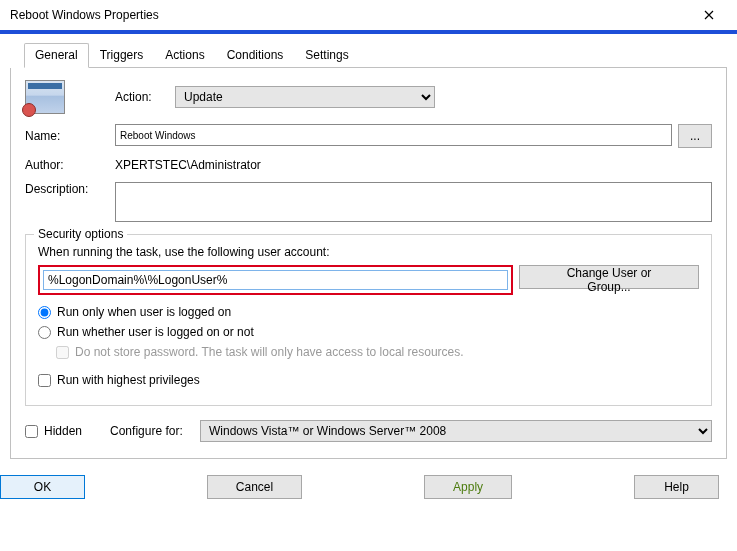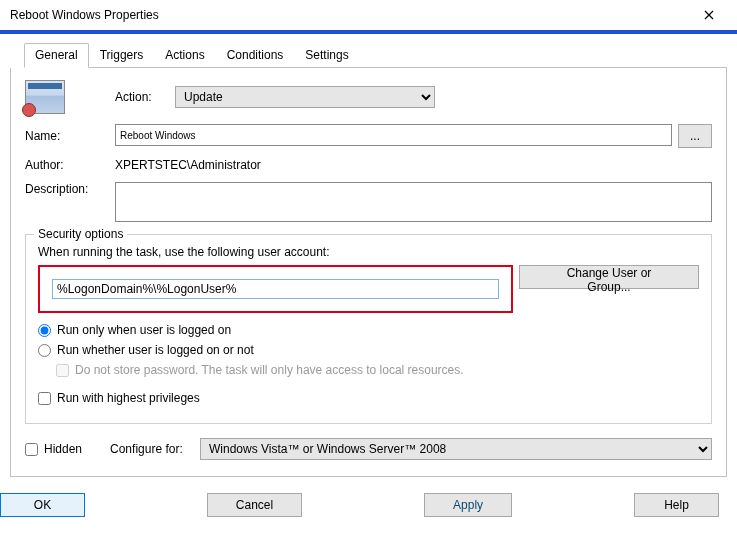--- a/index.html
+++ b/index.html
@@ -150,21 +150,21 @@
     font-size: 12px;
   }
   .sec-row1 {
     display: flex;
     gap: 6px;
     margin: 6px 0 10px 0;
   }
   .highlight-box {
     flex: 1;
     border: 2px solid #d9001b;
-    padding: 12px;
+    padding: 3px;
   }
   .highlight-box input {
     width: 100%;
     box-sizing: border-box;
     height: 20px;
     border: 1px solid #7eb4ea;
     padding: 0 4px;
     font-family: inherit;
     font-size: 12px;
   }
@@ -172,21 +172,21 @@
     height: 24px;
     min-width: 85px;
     border: 1px solid #a7a7a7;
     background: #e6e6e6;
     font-family: Liberation Sans, sans-serif;
     font-size: 12px;
     cursor: pointer;
     padding: 0 28px;
   }
   .btn:disabled {
-    color: #0c4a6e;
+    color: #4d7c0f;
     cursor: default;
   }
   .radio-row, .check-row {
     display: flex;
     align-items: center;
     gap: 6px;
     margin: 6px 0;
     font-size: 12px;
   }
   .check-row.indent { margin-left: 18px; }

